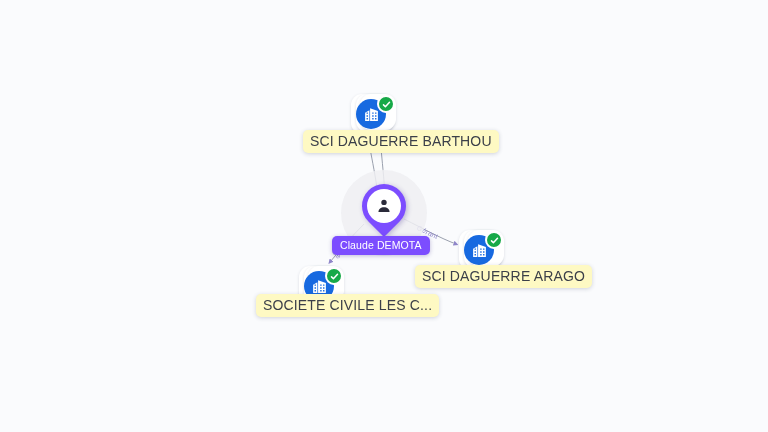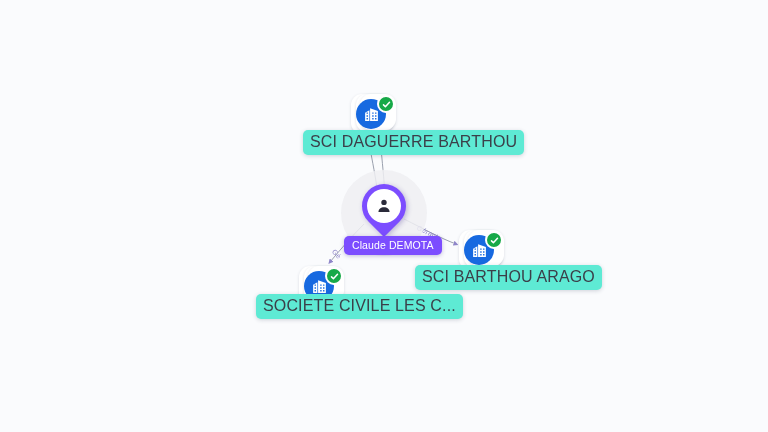--- a/index.html
+++ b/index.html
@@ -67,25 +67,25 @@
     display: flex;
     align-items: center;
     justify-content: center;
     box-sizing: content-box;
   }
   .badge-check svg { display: block; }
 
   
   .node-label {
     position: absolute;
-    background: #5eead4;
+    background: #fef9c3;
     border-radius: 5px;
     box-shadow: 0 1px 4px rgba(40,50,80,0.20);
     padding: 3px 7px 4px 7px;
-    font-size: 16px;
+    font-size: 14px;
     letter-spacing: 0.15px;
     color: #3b3f49;
     white-space: nowrap;
     font-family: "Liberation Sans", sans-serif;
   }
 
   
   .person-node {
     position: absolute;
     width: 86px;
@@ -202,21 +202,21 @@
         <path d="M3 21V9.5l6-3.6V21H3zm2-2h2v-2H5v2zm0-4h2v-2H5v2zm0-4h2V9H5v2z"></path>
         <path d="M10 21V3l11 4v14H10zm3-2h2v-2h-2v2zm0-4h2v-2h-2v2zm0-4h2V9h-2v2zm4 8h2v-2h-2v2zm0-4h2v-2h-2v2zm0-4h2V9h-2v2z"></path>
       </svg>
     </div>
     <div class="badge-check">
       <svg width="9" height="9" viewBox="0 0 24 24" fill="none" stroke="#ffffff" stroke-width="4" stroke-linecap="round" stroke-linejoin="round">
         <polyline points="4,13 9,18 20,6"></polyline>
       </svg>
     </div>
   </div>
-  <div class="node-label" style="left:415px; top:265px;">SCI BARTHOU ARAGO</div>
+  <div class="node-label" style="left:415px; top:265px;">SCI DAGUERRE ARAGO</div>
 
   <div class="company-node" style="left:298px; top:262px;">
     <div class="stack-card stack-1"></div>
     <div class="stack-card stack-2"></div>
     <div class="stack-card stack-3"></div>
     <div class="co-circle">
       <svg width="17" height="17" viewBox="0 0 24 24" fill="#ffffff">
         <path d="M3 21V9.5l6-3.6V21H3zm2-2h2v-2H5v2zm0-4h2v-2H5v2zm0-4h2V9H5v2z"></path>
         <path d="M10 21V3l11 4v14H10zm3-2h2v-2h-2v2zm0-4h2v-2h-2v2zm0-4h2V9h-2v2zm4 8h2v-2h-2v2zm0-4h2v-2h-2v2zm0-4h2V9h-2v2z"></path>
       </svg>
@@ -232,15 +232,15 @@
   <div class="person-node" style="left:341px; top:170px;">
     <div class="person-halo"></div>
     <div class="pin"></div>
     <div class="pin-inner">
       <svg width="18" height="18" viewBox="0 0 24 24" fill="#2b2b3a">
         <circle cx="12" cy="7.2" r="3.6"></circle>
         <path d="M4.6 20c0-4.1 3.3-6.4 7.4-6.4s7.4 2.3 7.4 6.4H4.6z"></path>
       </svg>
     </div>
   </div>
-  <div class="person-label" style="left:344px; top:236px;text-align:right;">Claude DEMOTA</div>
+  <div class="person-label" style="left:332px; top:236px;text-align:right;">Claude DEMOTA</div>
 
 </div>
 
 </body></html>

